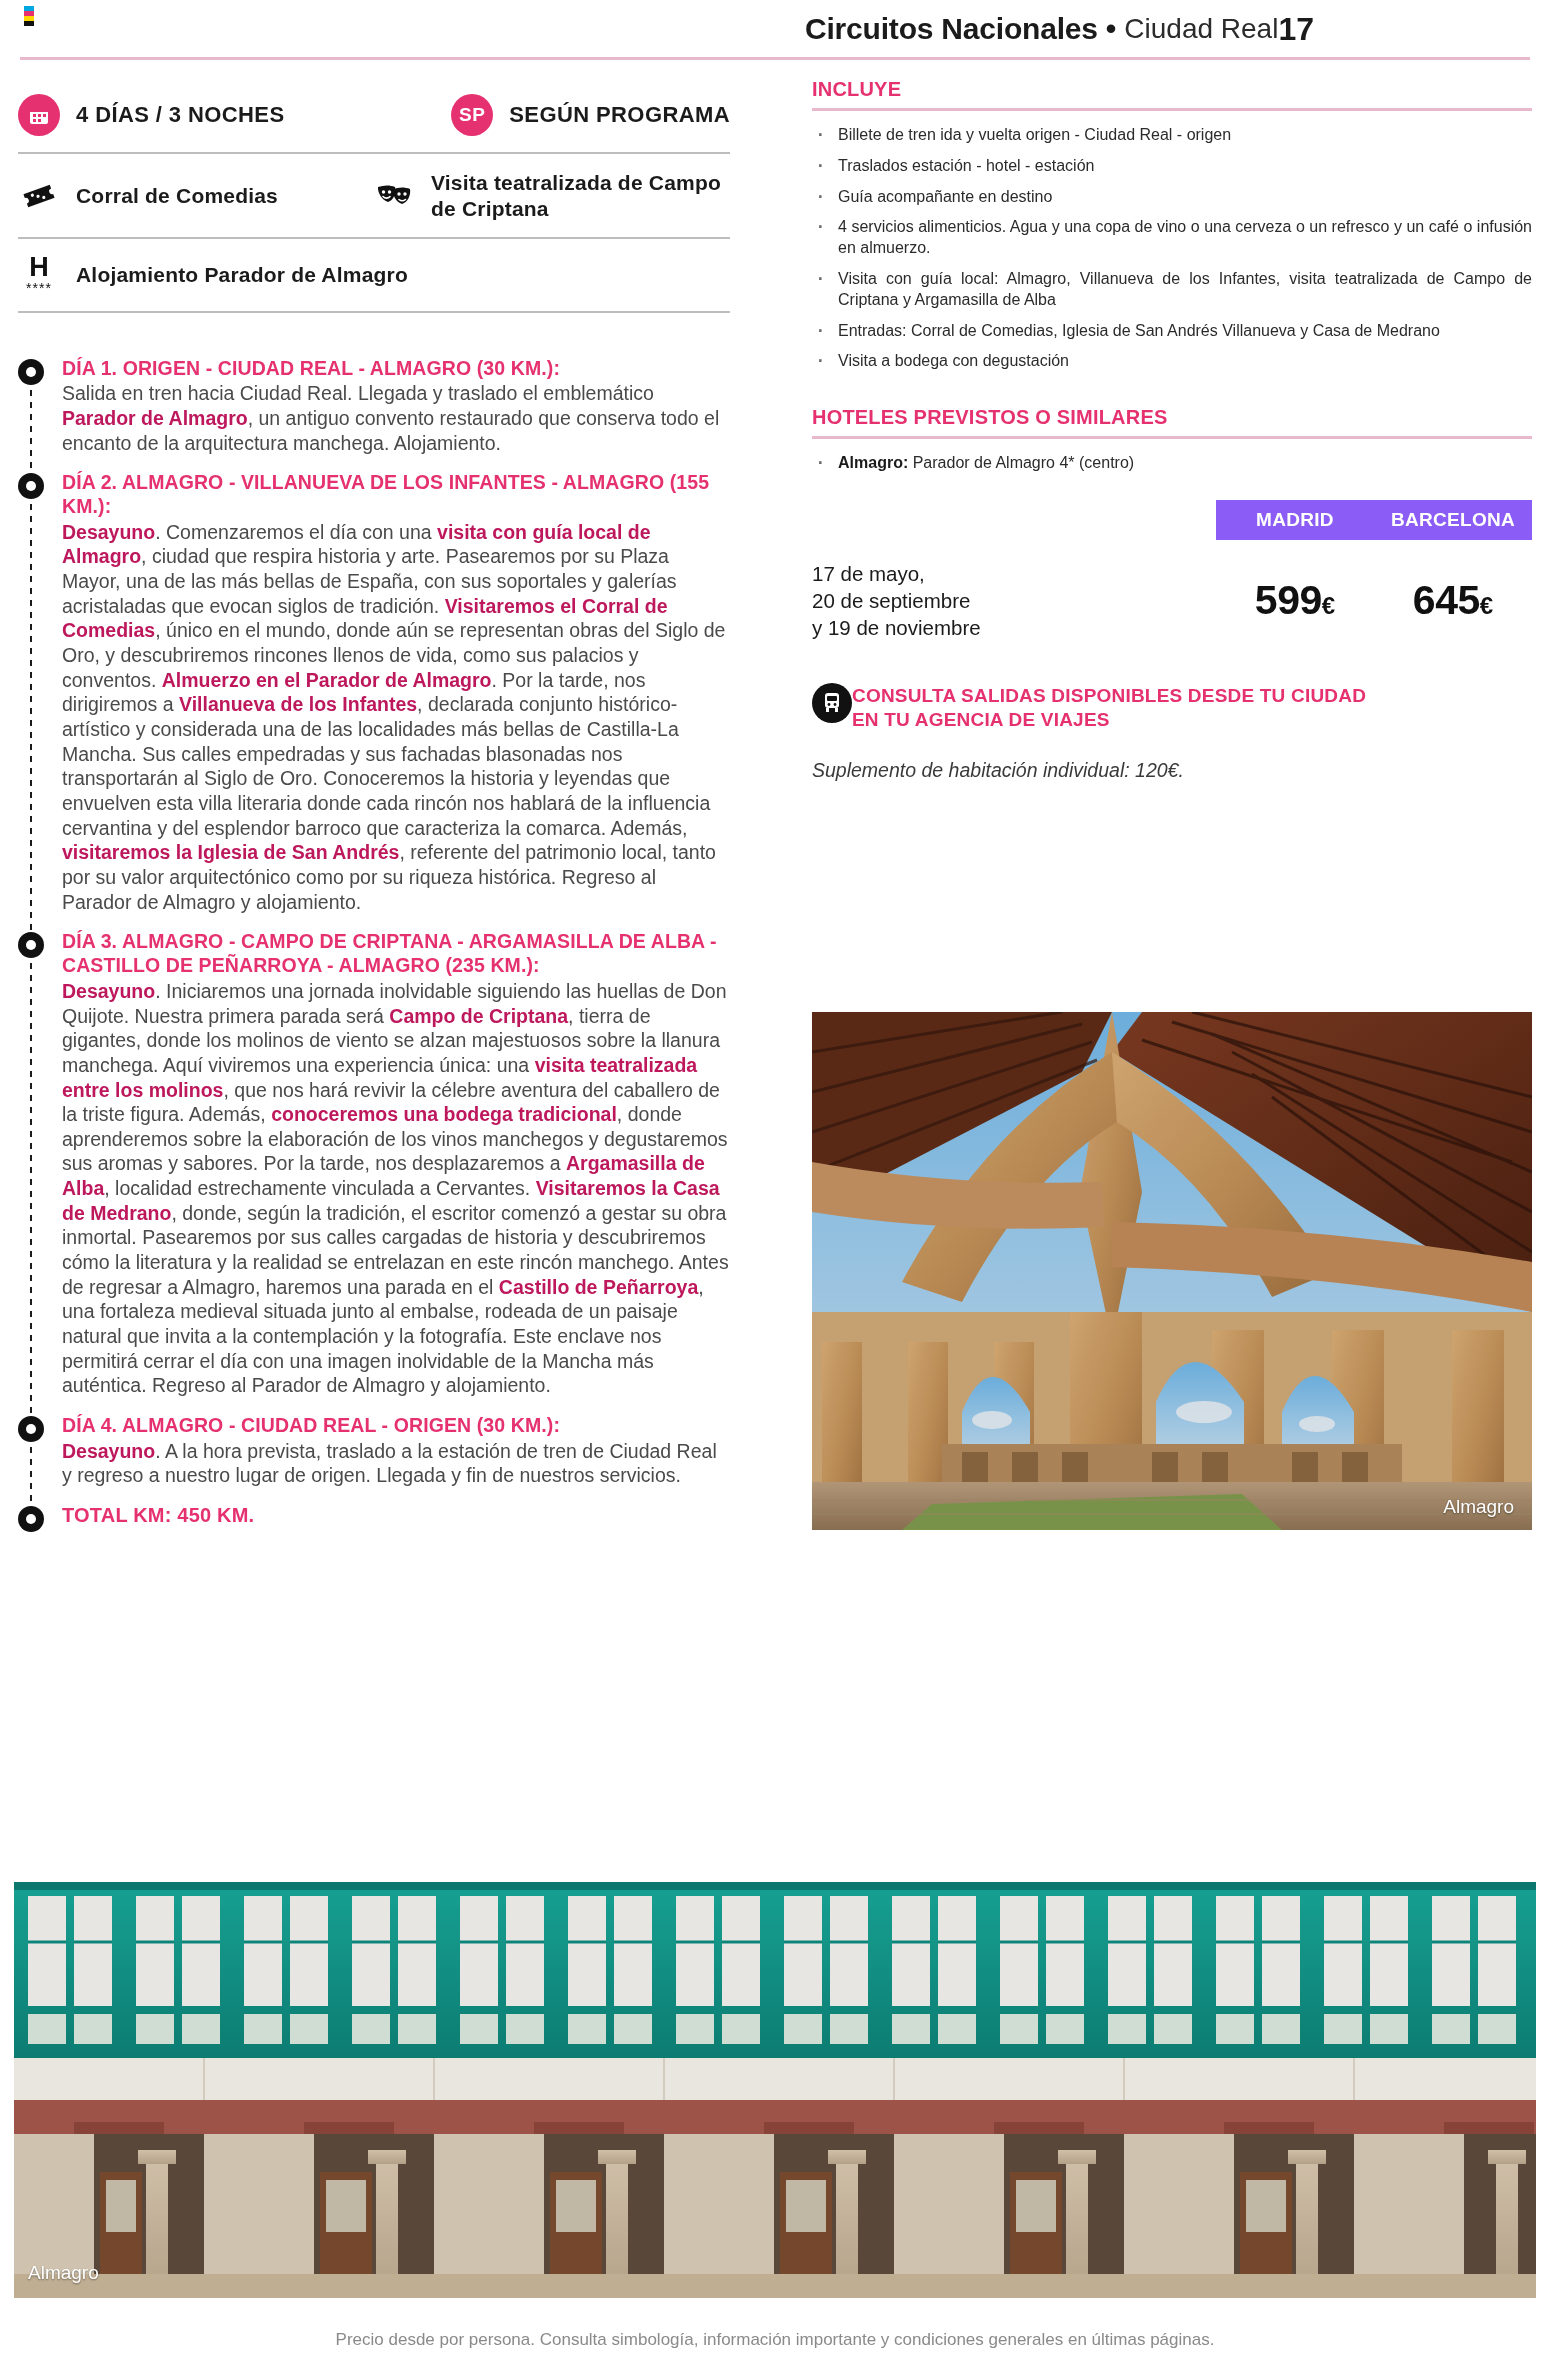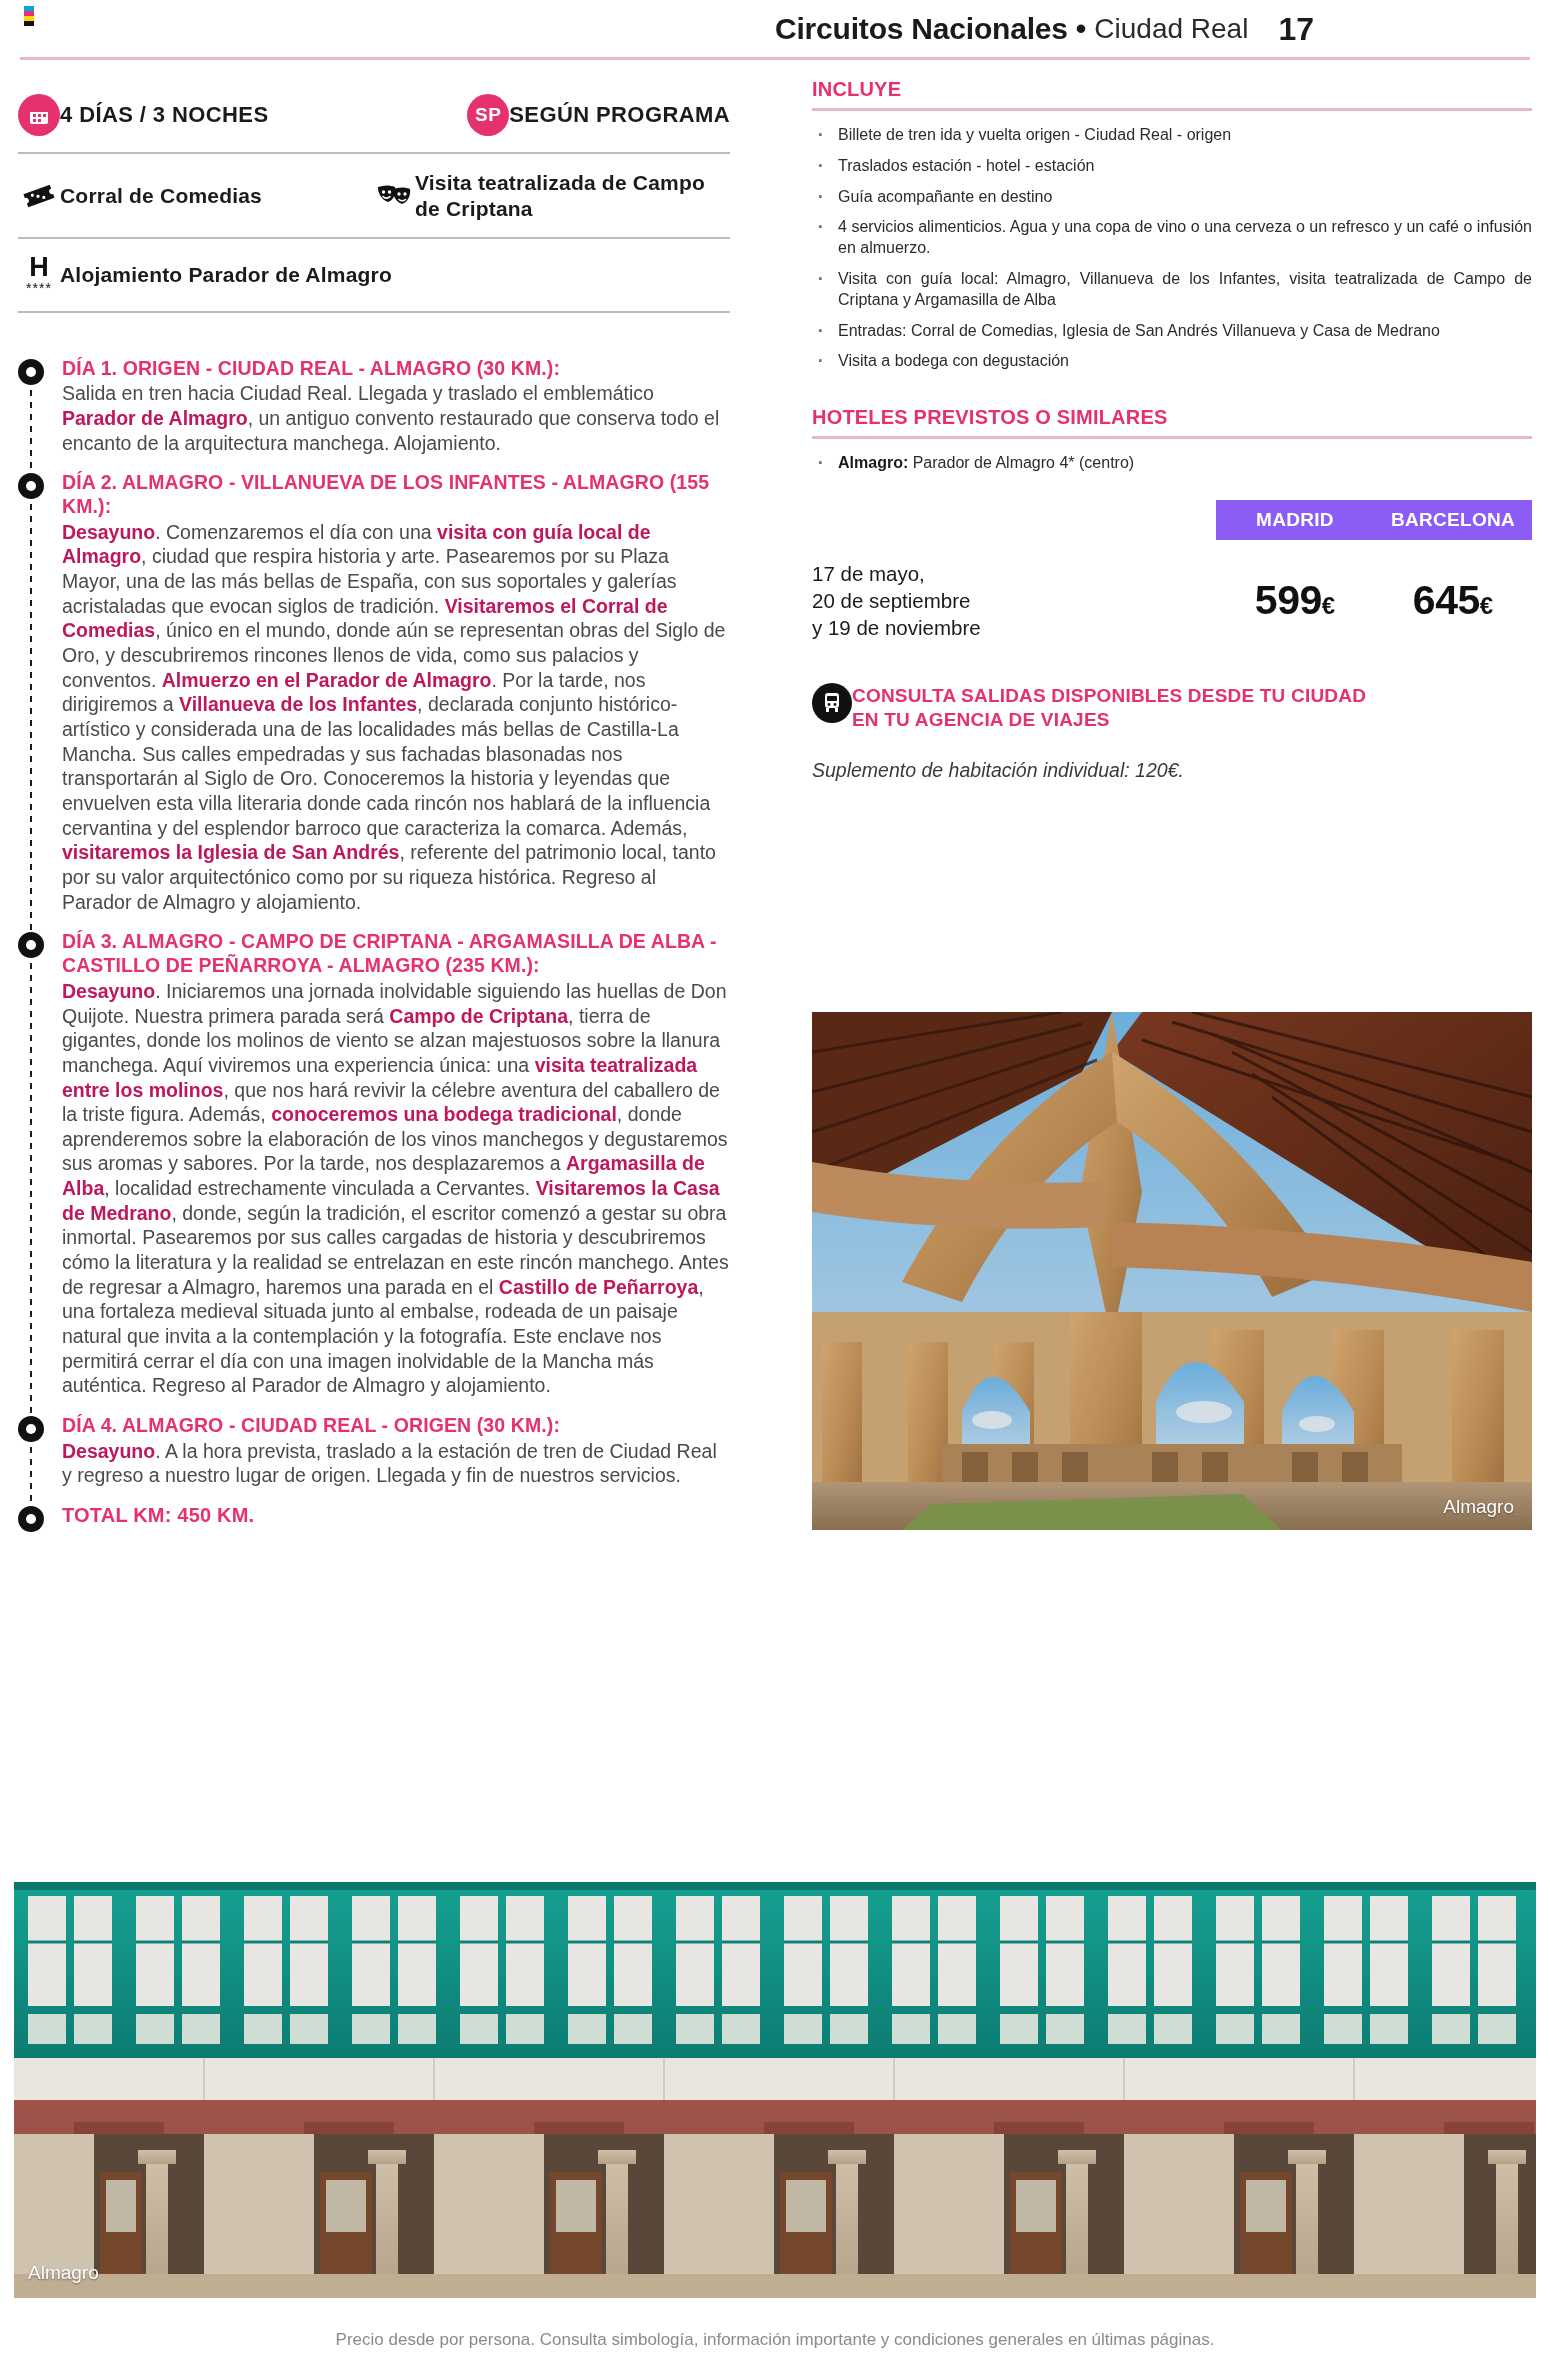--- a/index.html
+++ b/index.html
@@ -13,35 +13,35 @@
 
   
   .hdr {
     position: absolute; left: 0; top: 0; width: 1342px; height: 58px;
     display: flex; align-items: center; justify-content: flex-end;
     padding-right: 28px;
   }
   .hdr-title { font-size: 30px; font-weight: bold; color: #1b1b1b; letter-spacing: -0.2px; }
   .hdr-dot { font-size: 30px; font-weight: bold; color: #1b1b1b; margin: 0 8px; }
   .hdr-sub { font-size: 28px; font-weight: normal; color: #2b2b2b; }
-  .hdr-page { font-size: 32px; font-weight: bold; color: #1b1b1b; margin-left: 30px; }
+  .hdr-page { font-size: 32px; font-weight: bold; color: #1b1b1b; }
   .hdr-rule {
     position: absolute; left: 20px; top: 57px; width: 1510px; height: 3px;
     background: #e8b9cc;
   }
   .cmyk { position: absolute; left: 24px; top: 6px; width: 10px; height: 22px; display:flex; flex-direction:column; }
   .cmyk i { display:block; height:5px; width:10px; }
 
   
   .leftcol { position: absolute; left: 18px; top: 78px; width: 712px; }
 
   .facts { width: 712px; }
   .fact-row { display: flex; align-items: center; border-bottom: 2px solid #bdbdbd; }
   .fact-row:last-child { border-bottom: 2px solid #bdbdbd; }
-  .fact-cell { display: flex; align-items: center; padding: 16px 0; }
+  .fact-cell { display: flex; align-items: center; gap: 16px; padding: 16px 0; }
   .fact-cell.c1 { width: 355px; }
   .fact-cell.c2 { width: 357px; justify-content: flex-end; }
   .fact-label { font-size: 21px; font-weight: bold; color: #1b1b1b; line-height: 1.22; letter-spacing: 0.2px; }
   .fact-label.caps { font-size: 22px; letter-spacing: 0.4px; }
 
   .ic-circle {
     width: 42px; height: 42px; border-radius: 50%;
     background: #e5316f; color: #fff; flex: 0 0 42px;
     display: flex; align-items: center; justify-content: center;
   }

